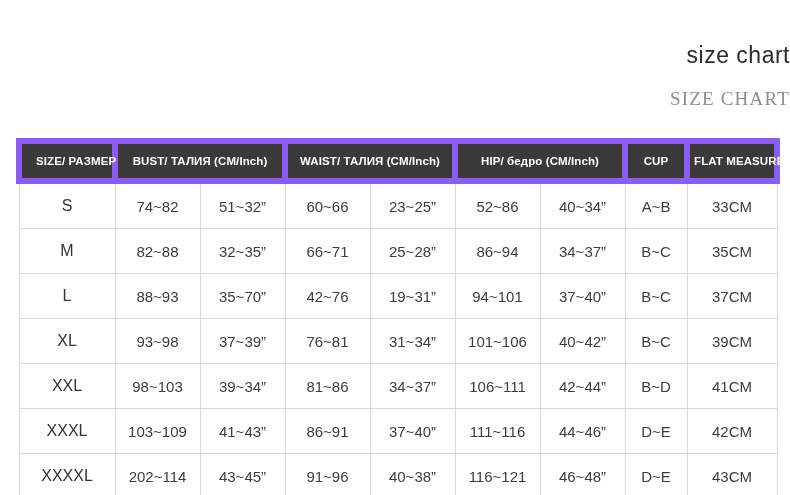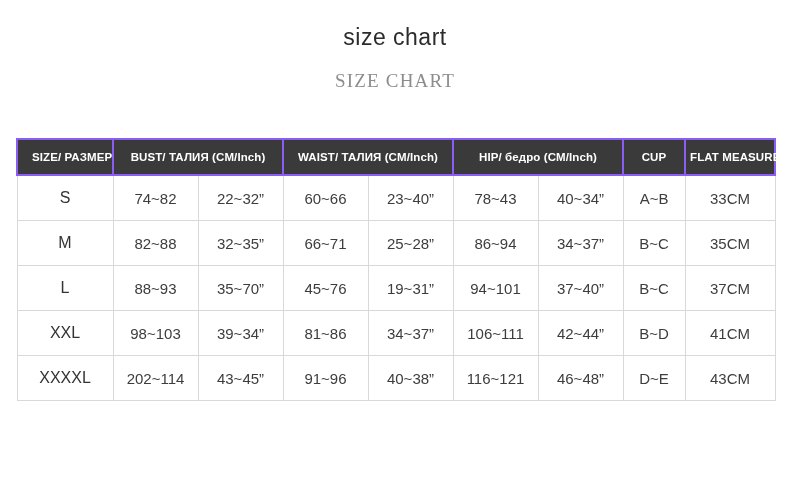--- a/index.html
+++ b/index.html
@@ -13,22 +13,22 @@
     font-family: "Liberation Sans", sans-serif;
     overflow: hidden;
   }
   .page {
     position: relative;
     width: 790px;
     height: 495px;
     background: #ffffff;
   }
   .title-block {
-    text-align: center;
-    padding-top: 24px;
+    text-align: right;
+    padding-top: 42px;
   }
   .main-title {
     font-family: "Liberation Sans", sans-serif;
     font-size: 23px;
     color: #2b2b2b;
     letter-spacing: 0.5px;
     font-weight: 400;
     line-height: 1.2;
   }
   .sub-title {
@@ -55,21 +55,21 @@
     border: 1px solid #d9d9d9;
     text-align: center;
     vertical-align: middle;
   }
   table.size-table thead th {
     background: #3a3a3a;
     color: #ffffff;
     font-size: 11.5px;
     font-weight: bold;
     height: 34px;
-    border: 2px solid #8b5cf6;
+    border: 6px solid #8b5cf6;
     padding: 0 4px;
     letter-spacing: 0.1px;
     white-space: nowrap;
   }
   table.size-table thead th.th-size {
     text-align: left;
     padding-left: 14px;
   }
   table.size-table tbody td {
     height: 42px;
@@ -123,62 +123,84 @@
           <th colspan="2">WAIST/ ТАЛИЯ (CM/Inch)</th>
           <th colspan="2">HIP/ бедро (CM/Inch)</th>
           <th>CUP</th>
           <th>FLAT MEASURE (CM)</th>
         </tr>
       </thead>
       <tbody>
         <tr>
           <td class="size-cell">S</td>
           <td>74~82</td>
-          <td>22~32”</td>
+          <td>51~32”</td>
           <td>60~66</td>
-          <td>23~40”</td>
-          <td>78~43</td>
+          <td>23~25”</td>
+          <td>52~86</td>
           <td>40~34”</td>
           <td>A~B</td>
           <td>33CM</td>
         </tr>
         <tr>
           <td class="size-cell">M</td>
           <td>82~88</td>
           <td>32~35”</td>
           <td>66~71</td>
           <td>25~28”</td>
           <td>86~94</td>
           <td>34~37”</td>
           <td>B~C</td>
           <td>35CM</td>
         </tr>
         <tr>
           <td class="size-cell">L</td>
           <td>88~93</td>
           <td>35~70”</td>
-          <td>45~76</td>
+          <td>42~76</td>
           <td>19~31”</td>
           <td>94~101</td>
           <td>37~40”</td>
           <td>B~C</td>
           <td>37CM</td>
+        </tr>
+        <tr>
+          <td class="size-cell">XL</td>
+          <td>93~98</td>
+          <td>37~39”</td>
+          <td>76~81</td>
+          <td>31~34”</td>
+          <td>101~106</td>
+          <td>40~42”</td>
+          <td>B~C</td>
+          <td>39CM</td>
         </tr>
         <tr>
           <td class="size-cell">XXL</td>
           <td>98~103</td>
           <td>39~34”</td>
           <td>81~86</td>
           <td>34~37”</td>
           <td>106~111</td>
           <td>42~44”</td>
           <td>B~D</td>
           <td>41CM</td>
         </tr>
         <tr>
+          <td class="size-cell">XXXL</td>
+          <td>103~109</td>
+          <td>41~43”</td>
+          <td>86~91</td>
+          <td>37~40”</td>
+          <td>111~116</td>
+          <td>44~46”</td>
+          <td>D~E</td>
+          <td>42CM</td>
+        </tr>
+        <tr>
           <td class="size-cell">XXXXL</td>
           <td>202~114</td>
           <td>43~45”</td>
           <td>91~96</td>
           <td>40~38”</td>
           <td>116~121</td>
           <td>46~48”</td>
           <td>D~E</td>
           <td>43CM</td>
         </tr>

